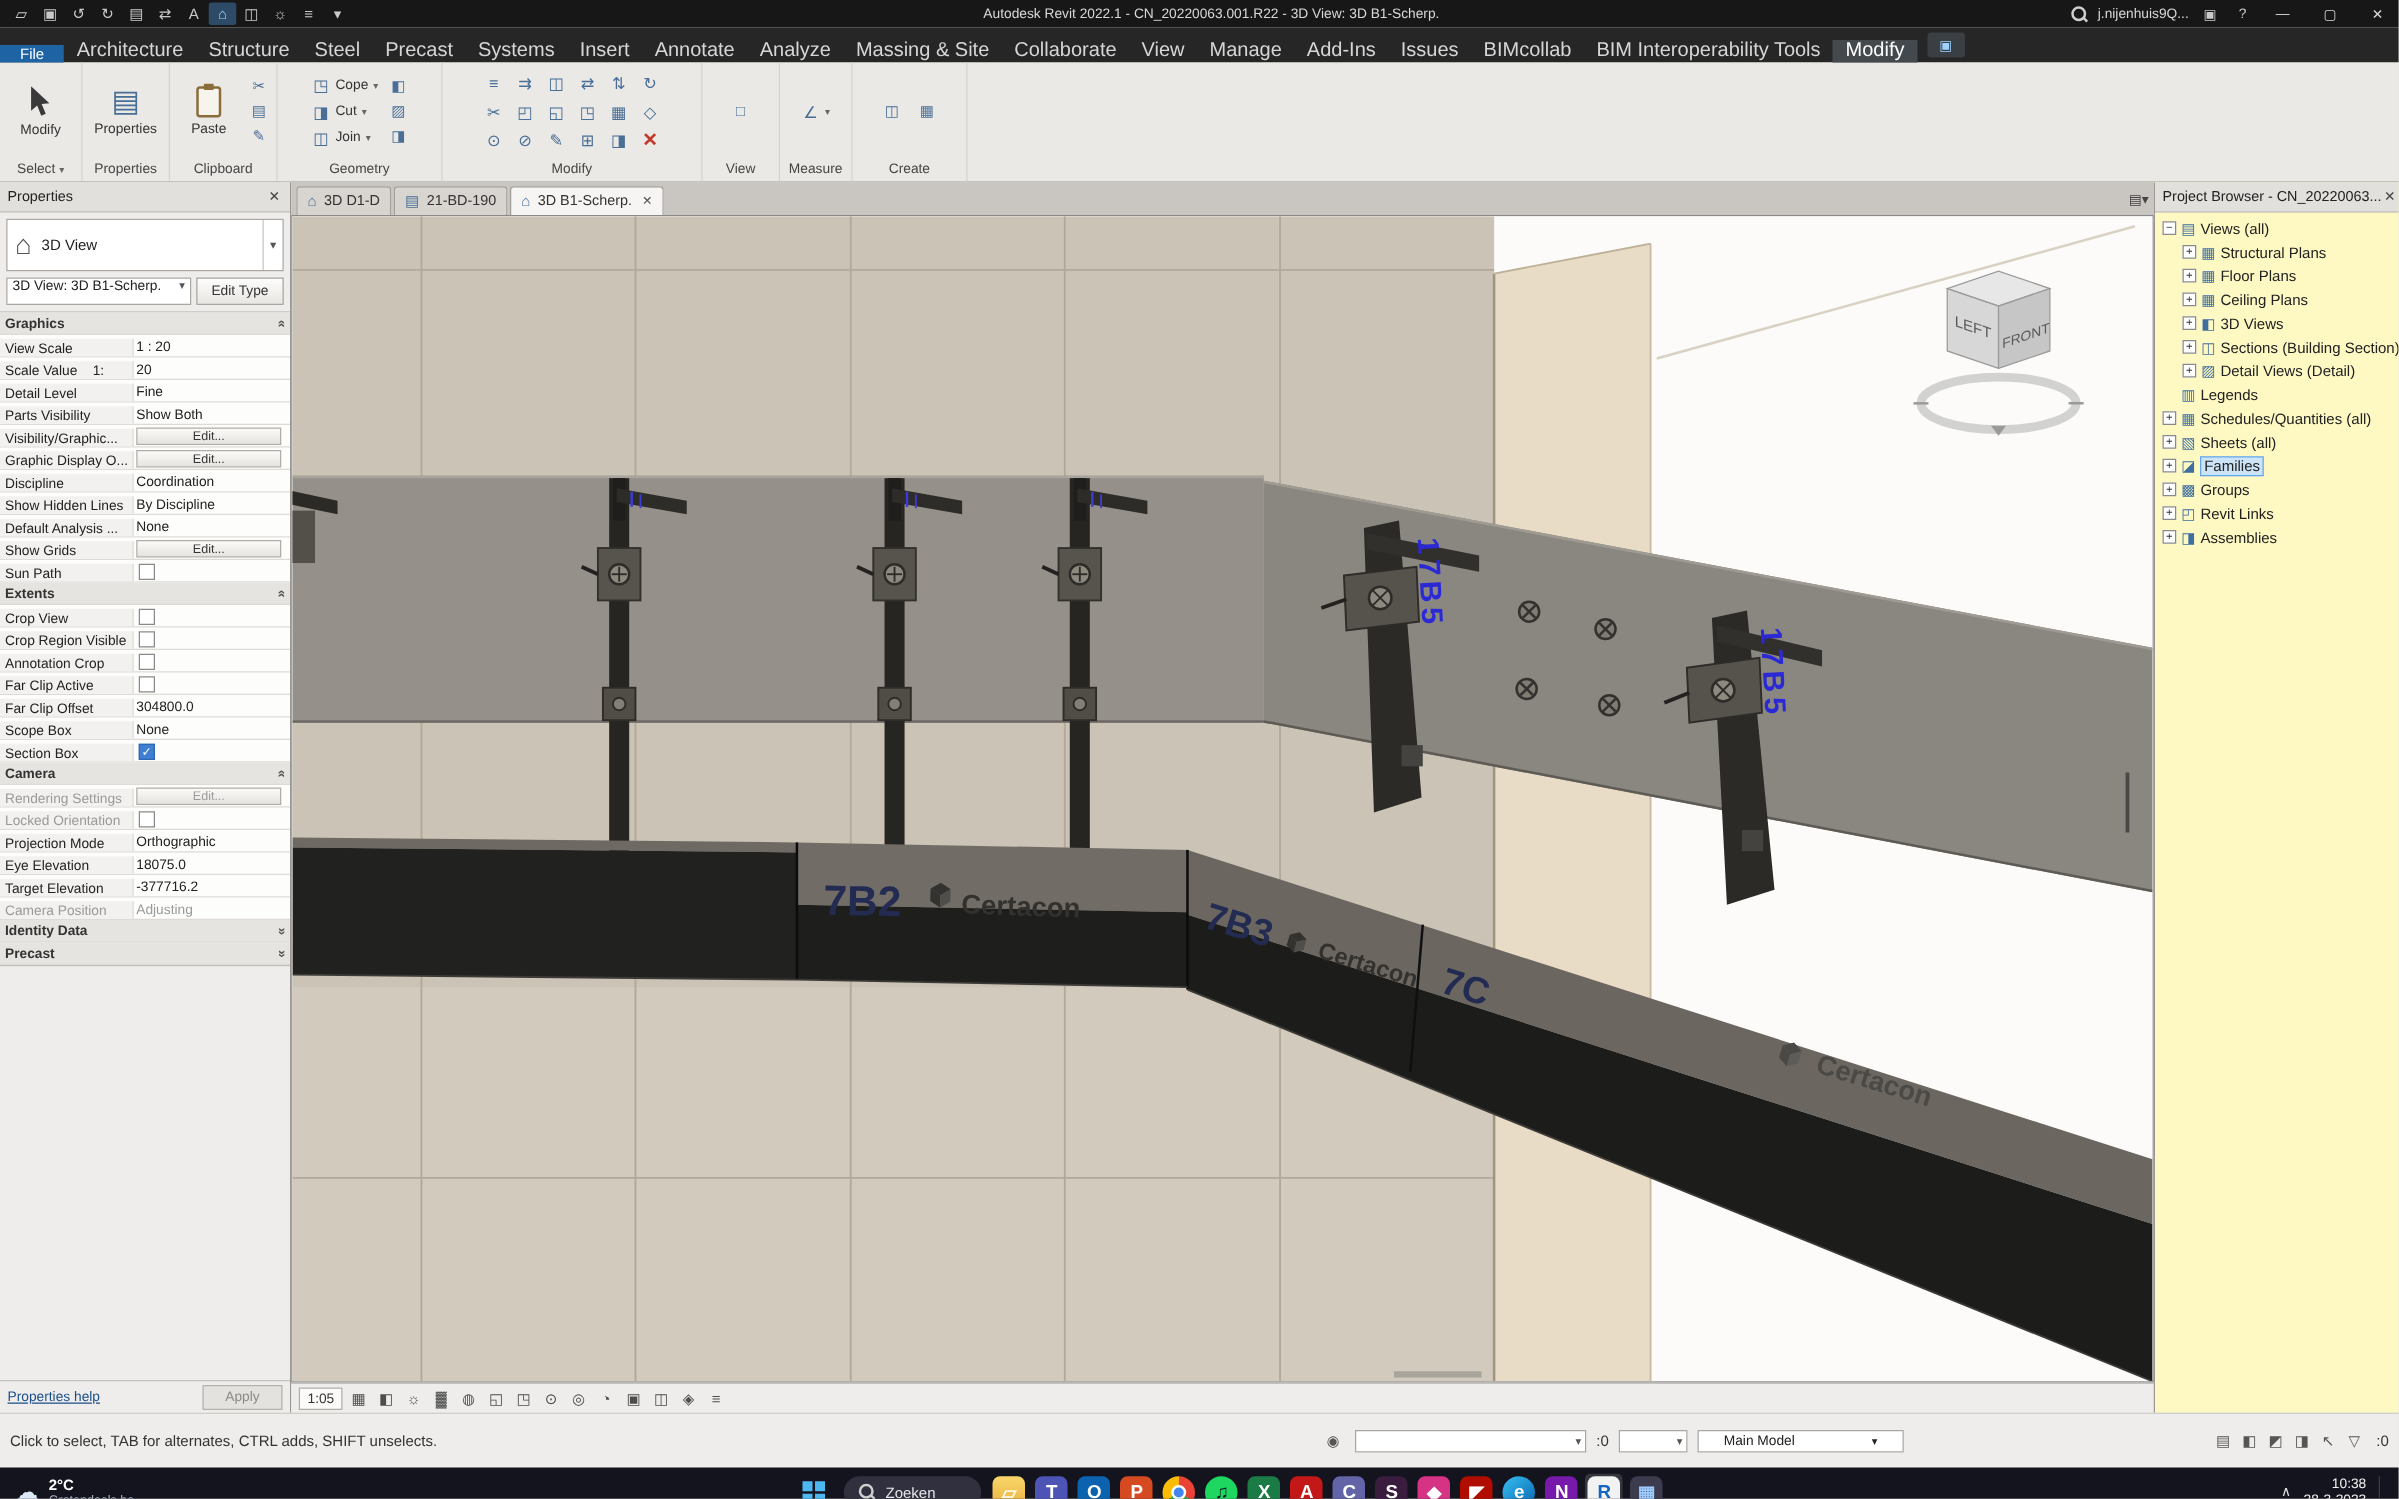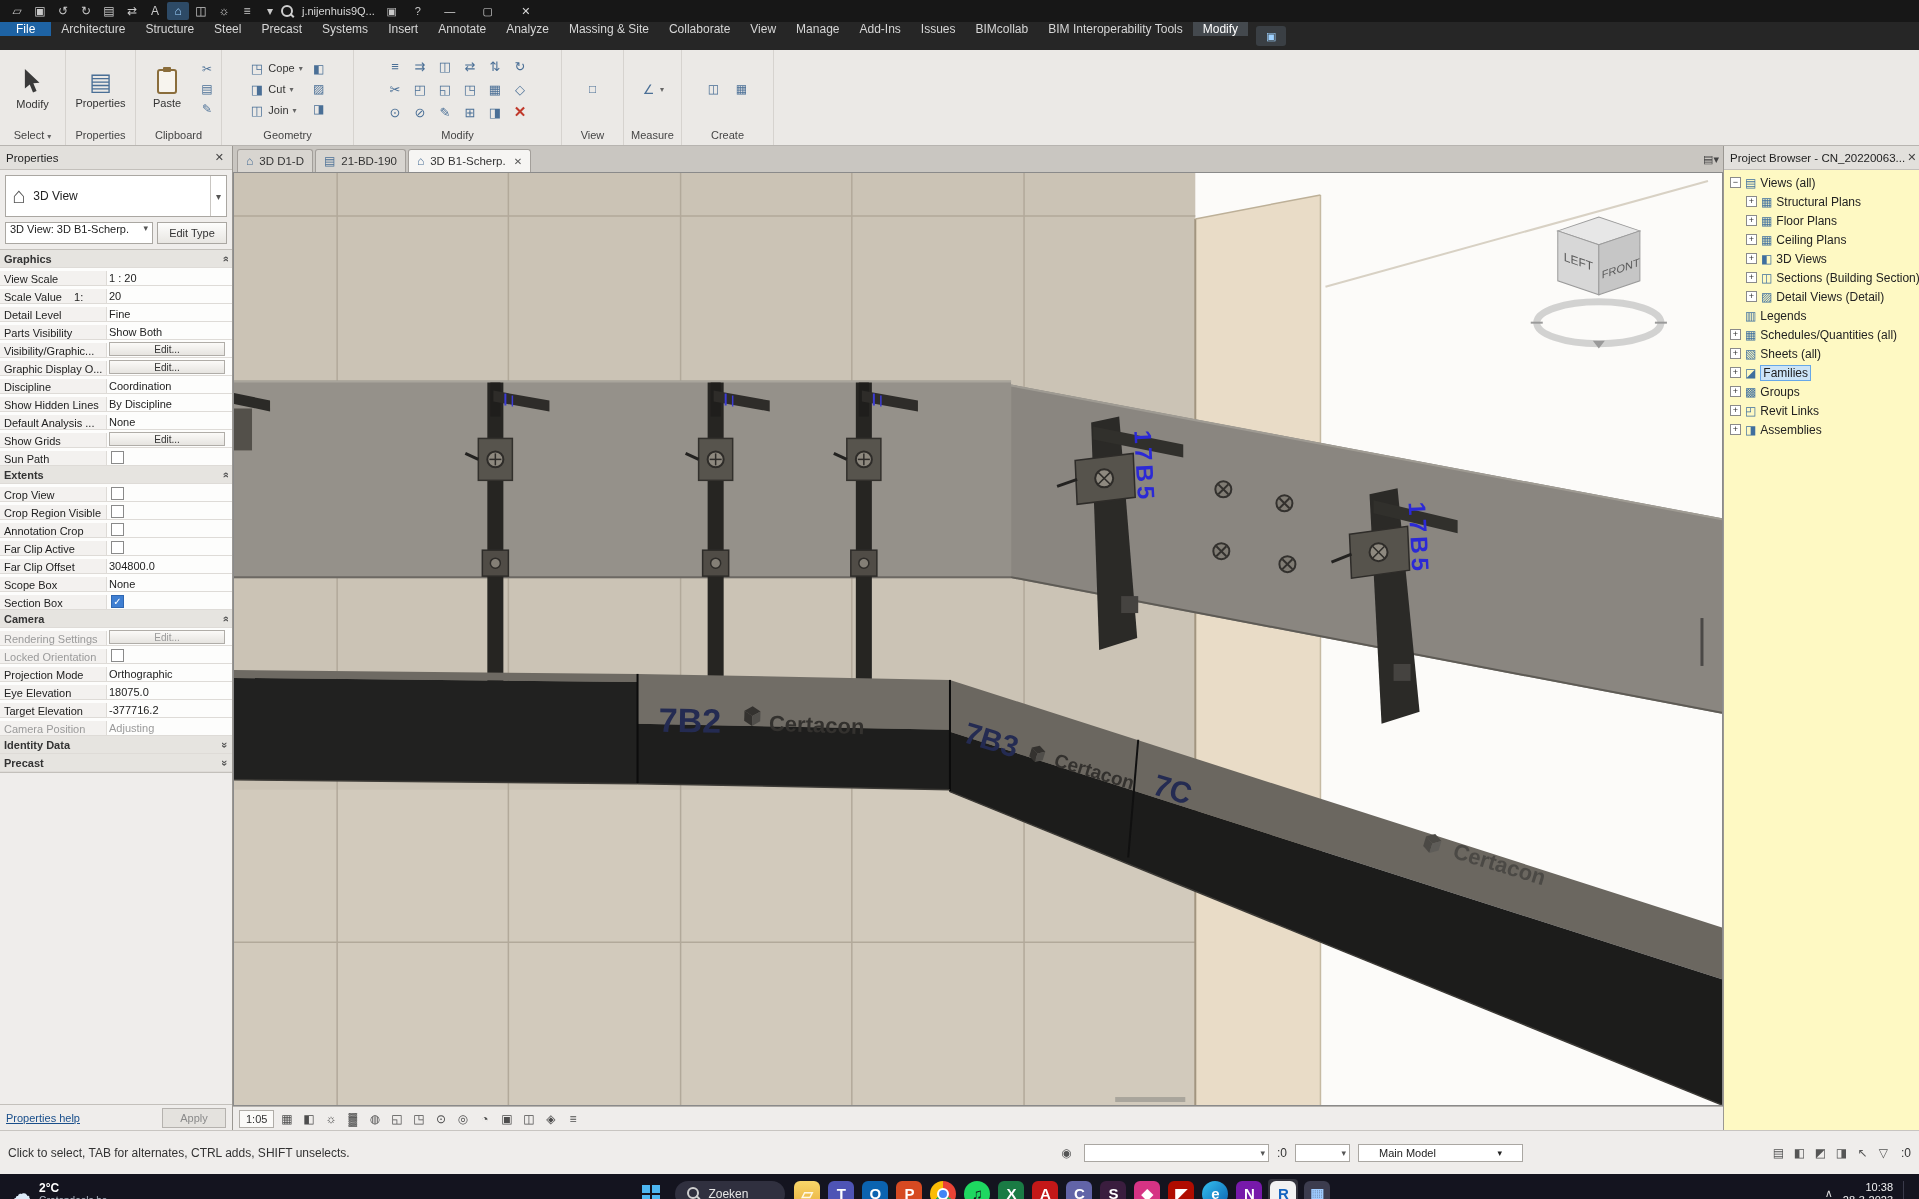--- a/index.html
+++ b/index.html
@@ -11,24 +11,24 @@
 .qi.active{background:#2d4a66;color:#9ed1ff}
 .title-text{flex:1;text-align:center;color:#d8d8d8;white-space:nowrap;overflow:hidden}
 .tb-right{display:flex;align-items:center;gap:8px;padding-right:2px}
 .tb-user{color:#d8d8d8}
 .tb-ic{color:#c9c9c9;width:18px;text-align:center}
 .win-btn{width:30px;height:22px;display:flex;align-items:center;justify-content:center;color:#d8d8d8;font-size:11px}
 .mag{position:relative;width:13px;height:13px;display:inline-block}
 .mag::before{content:"";position:absolute;width:8px;height:8px;border:2px solid #cfcfcf;border-radius:50%;left:0;top:0}
 .mag::after{content:"";position:absolute;width:2px;height:5px;background:#cfcfcf;transform:rotate(-45deg);left:10px;top:8px}
 
-.ribbon-tabs{height:28px;background:#262626;display:flex;align-items:flex-start}
+.ribbon-tabs{height:28px;background:#262626;display:flex;align-items:flex-end}
 .file-tab{background:#1e63a4;color:#fff;padding:0 16px;display:flex;align-items:center;font-size:12px}
 .tabs{display:flex}
-.rtab{color:#d6d6d6;font-size:12px;padding:0 10px;display:flex;align-items:center;white-space:nowrap}
+.rtab{color:#d6d6d6;font-size:16px;padding:0 10px;display:flex;align-items:center;white-space:nowrap}
 .rtab.active{background:#44494e;color:#fff}
 .ctx-box{margin-left:8px;align-self:center;width:30px;height:20px;background:#3a3f44;border-radius:3px;display:flex;align-items:center;justify-content:center;color:#9ed1ff;font-size:11px}
 
 .ribbon{height:96px;background:#ebe9e6;display:flex;border-bottom:1px solid #b7b4b0}
 .panel{display:flex;flex-direction:column;border-right:1px solid #d6d3cf;flex:0 0 auto}
 .panel-body{flex:1;display:flex;align-items:center;justify-content:center;padding:4px 5px;gap:5px}
 .panel-label{font-size:11px;color:#454545;text-align:center;height:17px;line-height:15px;white-space:nowrap}
 .bigbtn{display:flex;flex-direction:column;align-items:center;justify-content:center;width:54px;gap:3px;font-size:11px;color:#333}
 .bigbtn .gi{font-size:24px;line-height:24px;color:#4a6f96}
 .smcol{display:flex;flex-direction:column;gap:2px}
@@ -133,20 +133,21 @@
       <span class="qi">↻</span>
       <span class="qi">▤</span>
       <span class="qi">⇄</span>
       <span class="qi">A</span>
       <span class="qi active">⌂</span>
       <span class="qi">◫</span>
       <span class="qi">☼</span>
       <span class="qi">≡</span>
       <span class="qi">▾</span>
     </div>
+  <div class="title-text">Autodesk Revit 2022.1 - CN_20220063.001.R22 - 3D View: 3D B1-Scherp.</div>
   <div class="tb-right">
     <span class="mag"></span>
     <span class="tb-user">j.nijenhuis9Q...</span>
     <span class="tb-ic">▣</span>
     <span class="tb-ic">?</span>
     <span class="win-btn">—</span>
     <span class="win-btn">▢</span>
     <span class="win-btn">✕</span>
   </div>
 </div>

